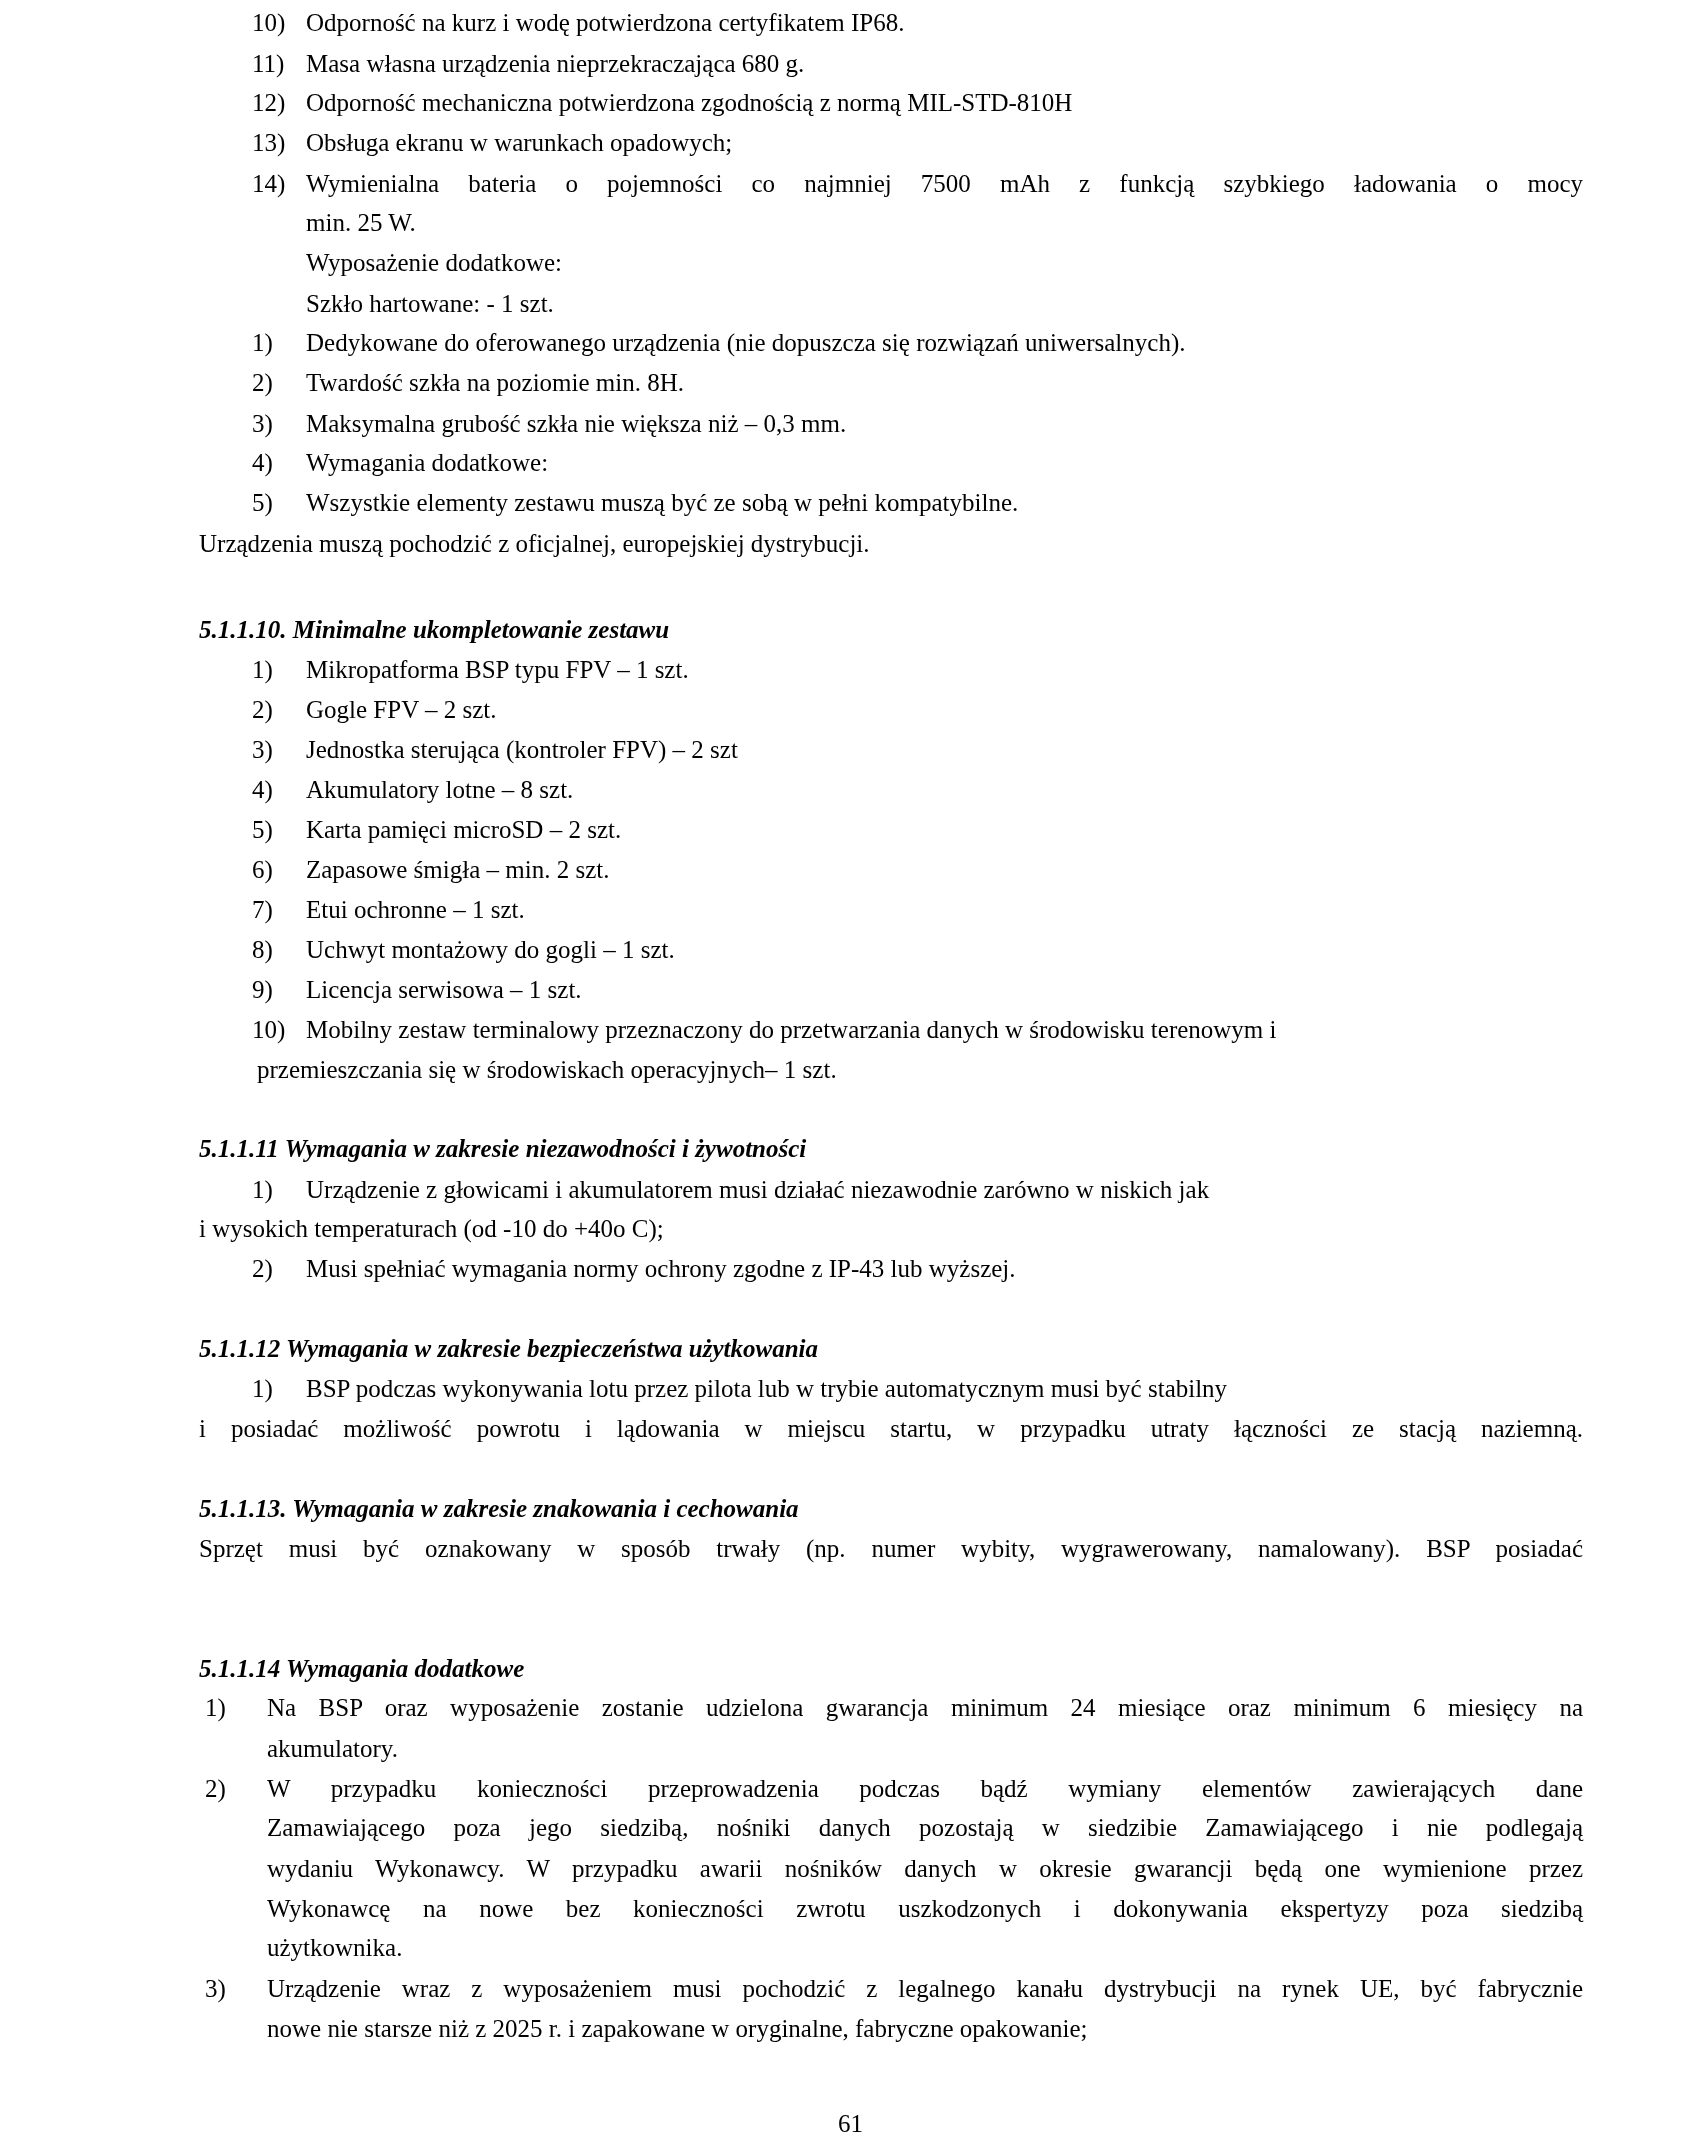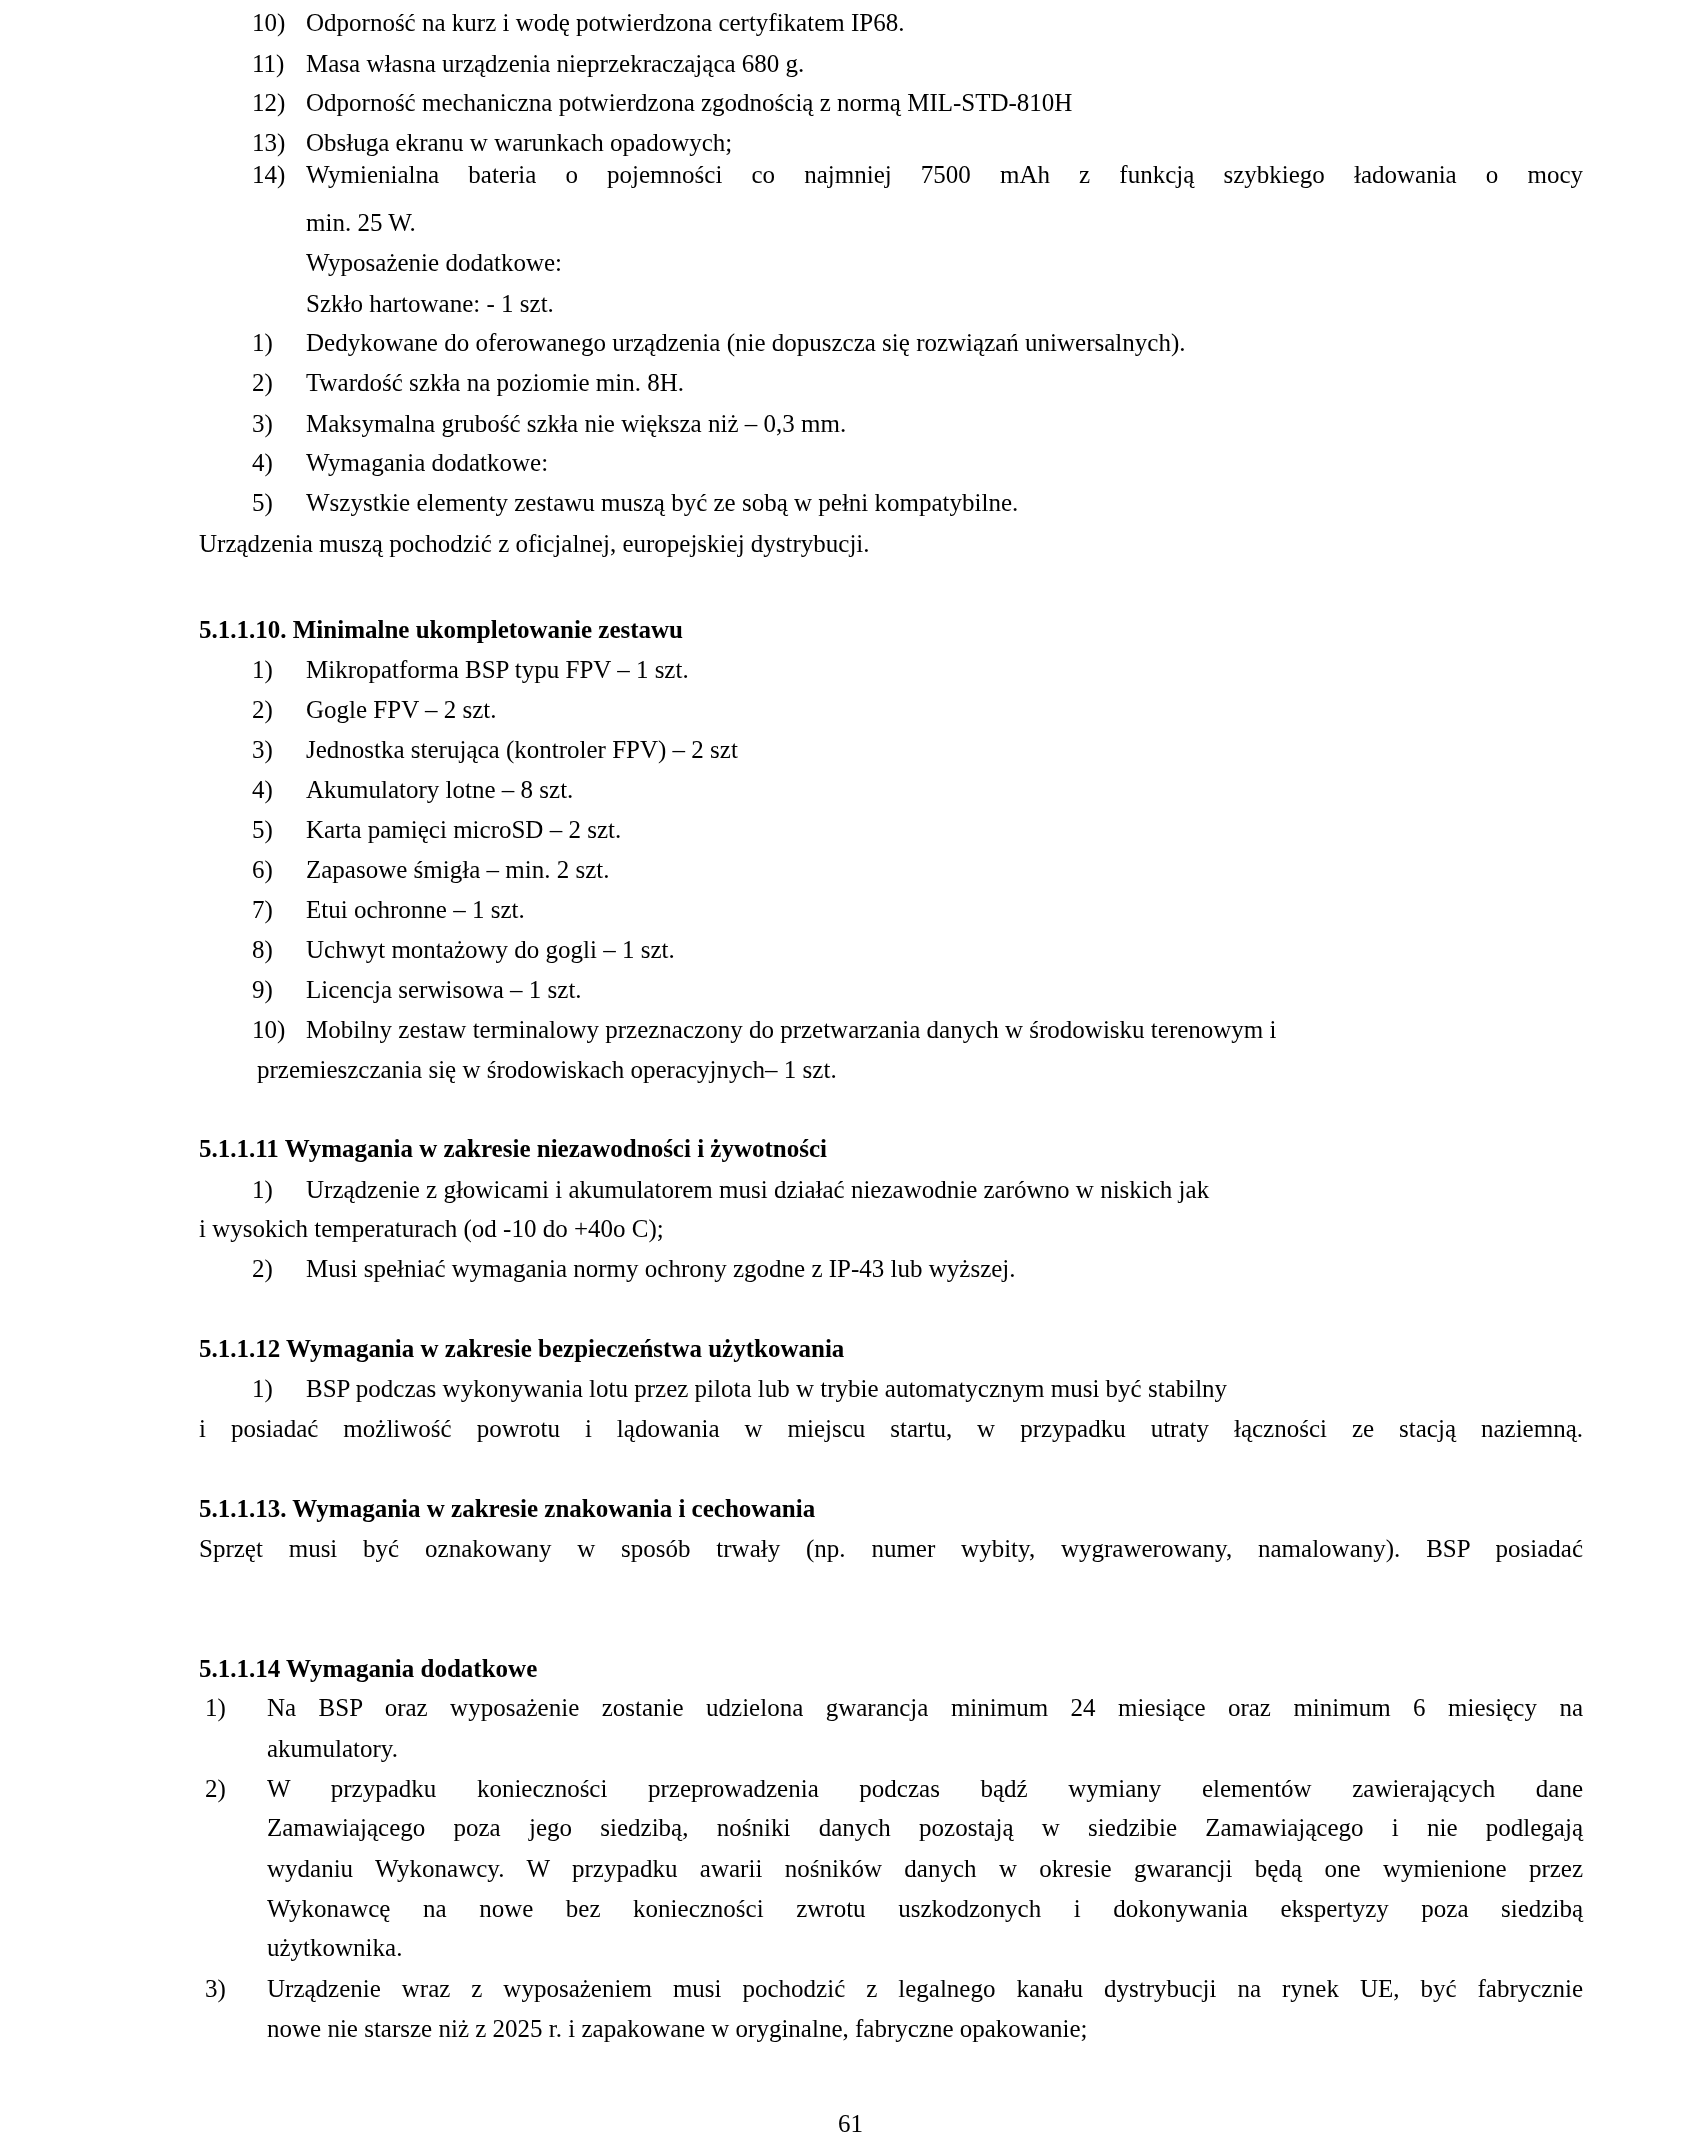--- a/index.html
+++ b/index.html
@@ -26,21 +26,21 @@
   .li-a  .num { left: 53px; }
   .li-a  .txt { margin-left: 107px; }
   .li-b  .num { left: 5.9px; }
   .li-b  .txt { margin-left: 68px; }
   .cont-a  .txt { margin-left: 107px; }
   .cont-a2 .txt { margin-left: 58px; }
   .cont-b  .txt { margin-left: 68px; }
   .cont-b2 .txt { margin-left: 73px; }
   .flush   .txt { margin-left: 0; }
 
-  .heading { font-weight: bold; }
+  .heading { font-weight: bold; font-style: italic; }
   .stretch .txt { text-align: justify; text-align-last: justify; }
 
   .page-number {
     position: absolute;
     top: 2104px;
     left: 0;
     width: 100%;
     text-align: center;
     line-height: 40px;
   }
@@ -59,21 +59,21 @@
     <span class="txt">Masa własna urządzenia nieprzekraczająca 680 g.</span>
   </div>
   <div class="line li-a" style="top:83px">
     <span class="num">12)</span>
     <span class="txt">Odporność mechaniczna potwierdzona zgodnością z normą MIL-STD-810H</span>
   </div>
   <div class="line li-a" style="top:123px">
     <span class="num">13)</span>
     <span class="txt">Obsługa ekranu w warunkach opadowych;</span>
   </div>
-  <div class="line li-a stretch" style="top:155px">
+  <div class="line li-a stretch" style="top:164px">
     <span class="num">14)</span>
     <span class="txt">Wymienialna bateria o pojemności co najmniej 7500 mAh z funkcją szybkiego ładowania o mocy</span>
   </div>
   <div class="line cont-a" style="top:203px">
     <span class="txt">min. 25 W.</span>
   </div>
 
   <div class="line cont-a" style="top:243px">
     <span class="txt">Wyposażenie dodatkowe:</span>
   </div>

